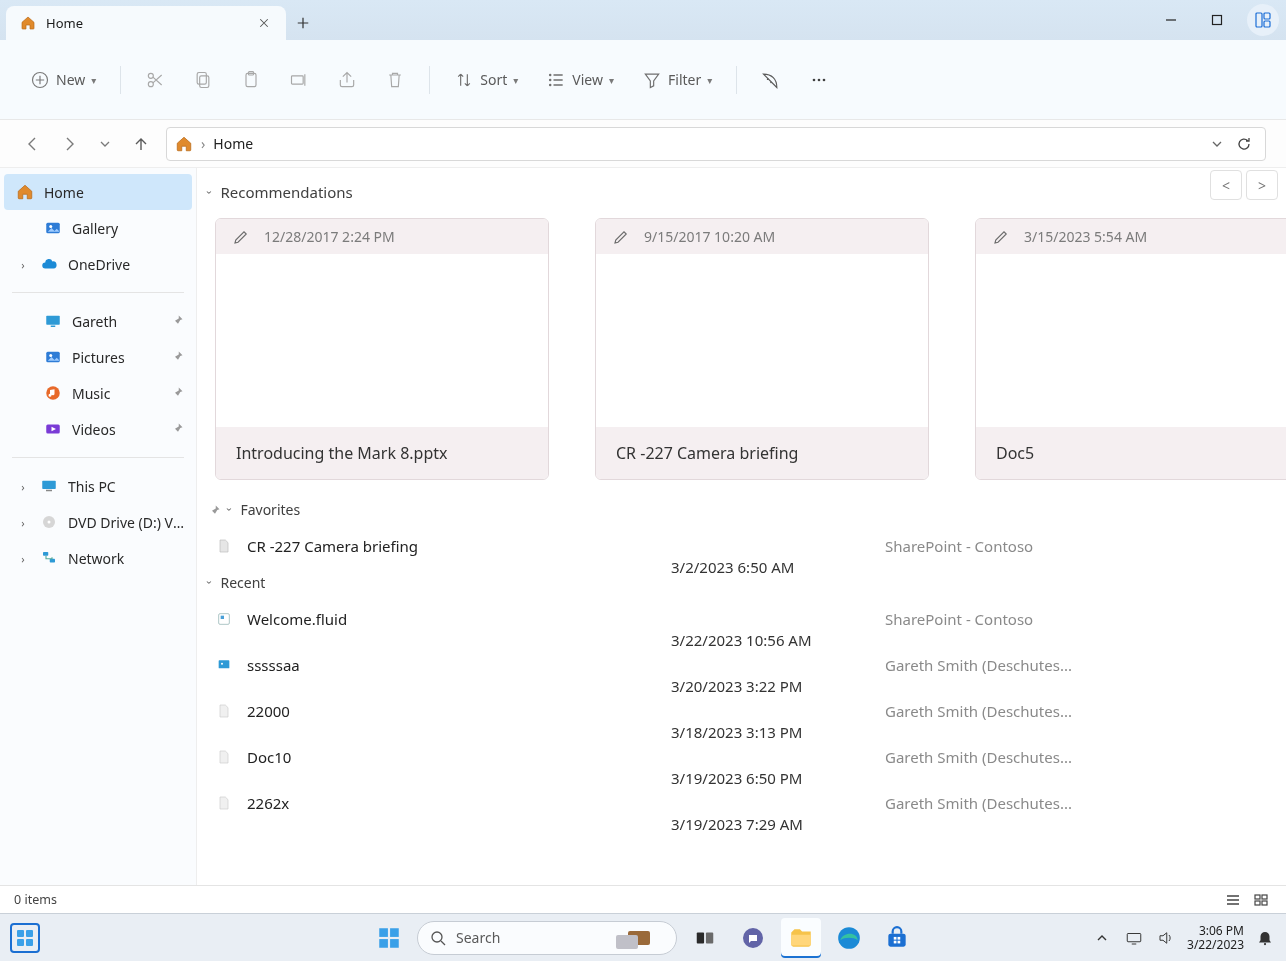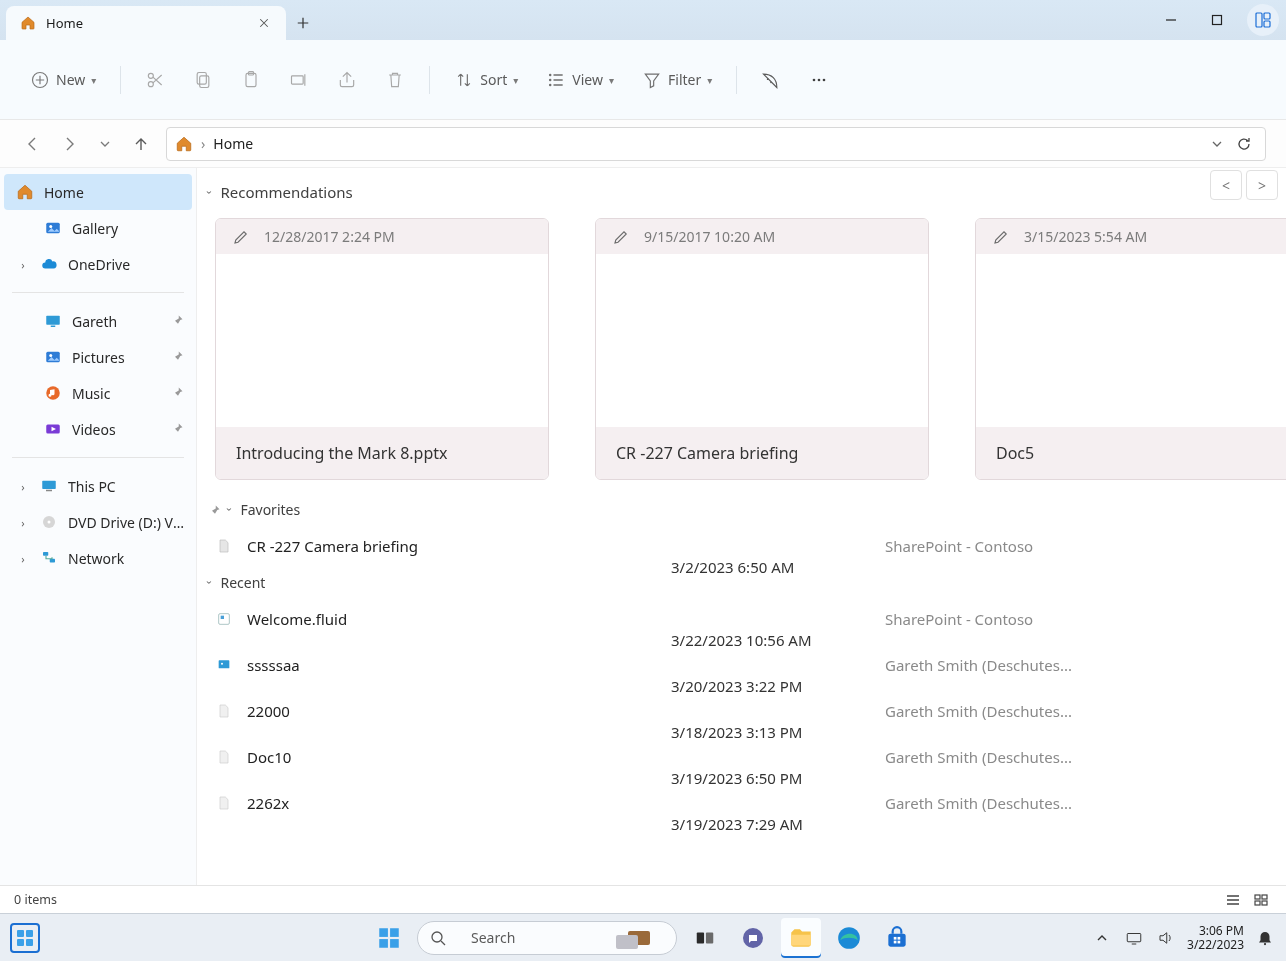--- a/index.html
+++ b/index.html
@@ -81,21 +81,21 @@
 
   
   .statusbar { height:28px; border-top:1px solid #e4e4e4; background:#fff; display:flex; align-items:center; padding:0 14px; font-size:12.5px; color:#444; }
   .statusbar .right { margin-left:auto; display:flex; gap:6px; }
   .viewtoggle { width:22px; height:18px; display:flex; align-items:center; justify-content:center; color:#444; cursor:pointer; }
 
   
   .taskbar { height:48px; background:#e9eef4; border-top:1px solid #c9d0d8; display:flex; align-items:center; padding:0 10px; position:relative; }
   .widgets { width:30px; height:30px; display:flex; align-items:center; justify-content:center; cursor:pointer; border:2px solid #1b6fd2; border-radius:4px;}
   .tb-center { position:absolute; left:50%; transform:translateX(-50%); display:flex; align-items:center; gap:8px; }
-  .tb-search { width:260px; height:34px; background:#fafcfe; border:1px solid #c6ccd4; border-radius:18px; display:flex; align-items:center; padding:0 12px; gap:25px; color:#5a5a5a; }
+  .tb-search { width:260px; height:34px; background:#fafcfe; border:1px solid #c6ccd4; border-radius:18px; display:flex; align-items:center; padding:0 12px; gap:10px; color:#5a5a5a; }
   .tb-search .decor { margin-left:auto; display:flex; gap:-4px; }
   .tb-icon { width:40px; height:40px; display:flex; align-items:center; justify-content:center; cursor:pointer; border-radius:4px; }
   .tb-icon.active { background:#fafdff; box-shadow: inset 0 -2px 0 #1b72d2; }
   .tb-right { margin-left:auto; display:flex; align-items:center; gap:10px; }
   .sys-icon { width:22px; height:22px; display:flex; align-items:center; justify-content:center; color:#333; cursor:pointer; }
   .clock { text-align:right; font-size:12px; line-height:14px; color:#222; }
   .notif { width:22px; height:22px; display:flex; align-items:center; justify-content:center; color:#222; cursor:pointer; }
 
   
   svg { display:block; }

